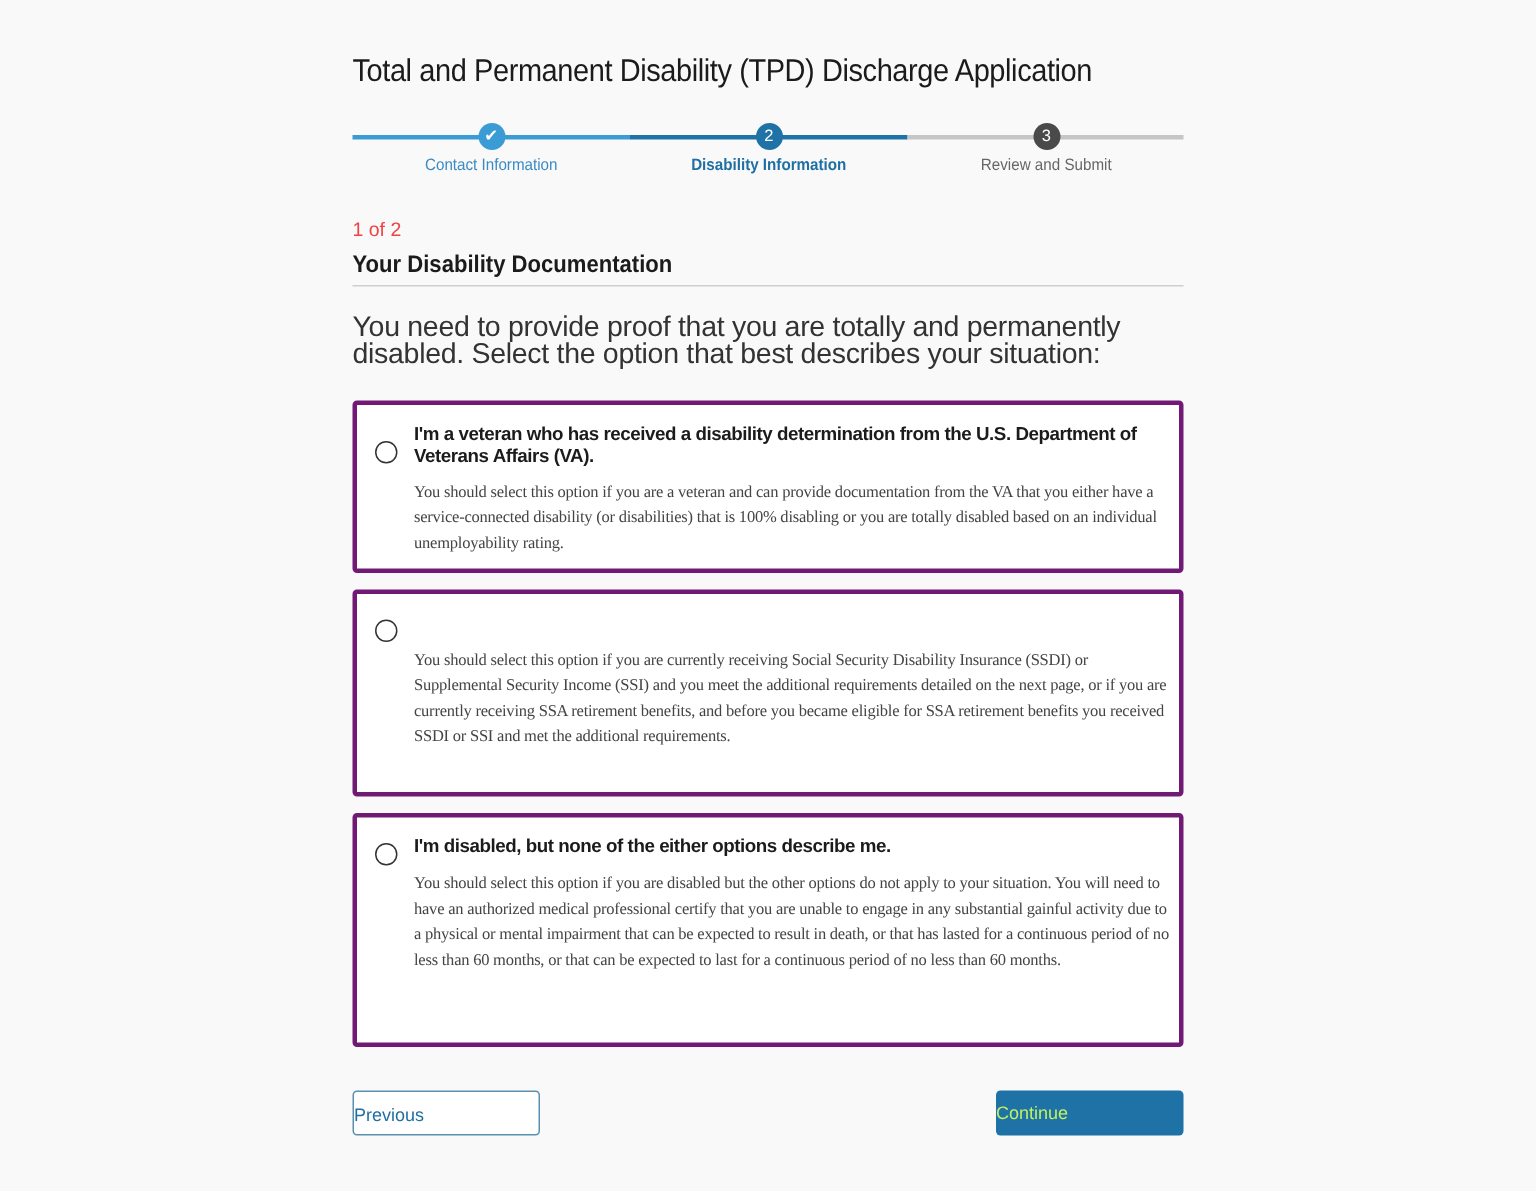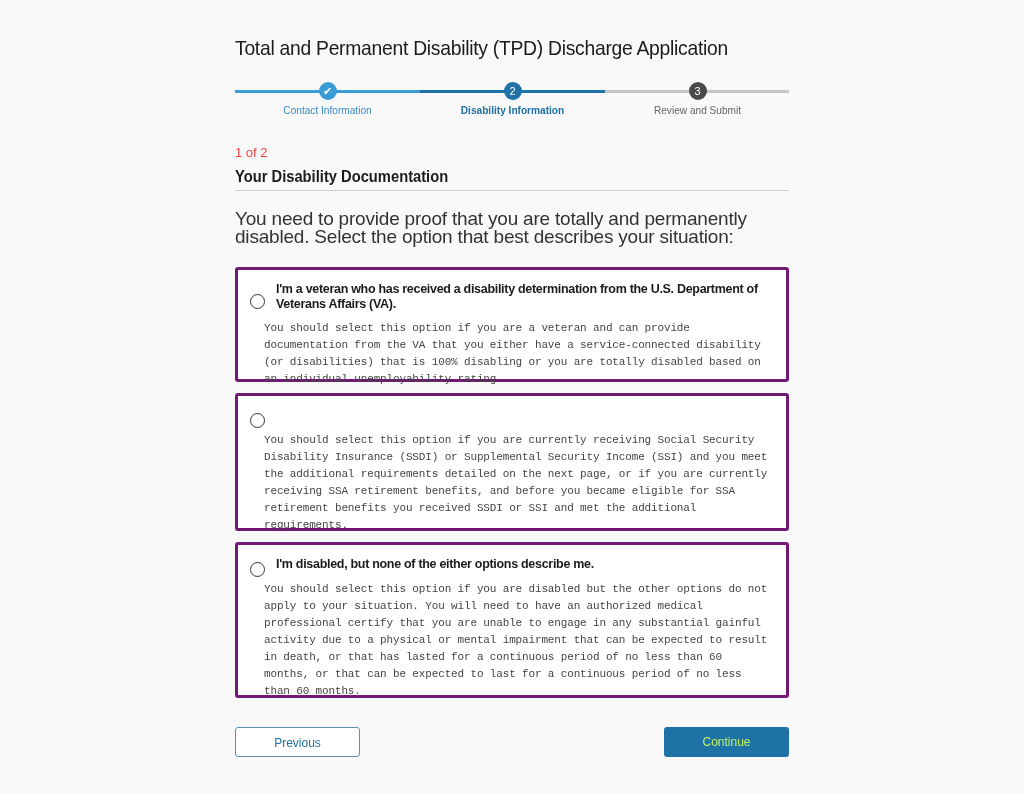--- a/index.html
+++ b/index.html
@@ -22,23 +22,23 @@
     .section-title { position: absolute; top: 168px; left: 0; font-size: 16px; font-weight: 700; color: #1b1b1b; transform: scaleX(0.92); transform-origin: left; white-space: nowrap; }
     .rule { position: absolute; top: 190px; left: 0; width: 554px; height: 1px; background: #cfcfcf; }
     .intro { position: absolute; top: 210px; left: 0; width: 560px; font-size: 19px; line-height: 18px; color: #333; letter-spacing: -0.2px; }
     .option { position: absolute; left: 0; width: 554px; background: #fff; border: 3px solid #701a75; border-radius: 3px; }
     .opt1 { top: 267px; height: 115px; }
     .opt2 { top: 393px; height: 138px; }
     .opt3 { top: 542px; height: 156px; }
     .radio { position: absolute; left: 12px; width: 15px; height: 15px; border: 1.5px solid #333; border-radius: 50%; background: #fff; }
     .opt1 .radio { top: 24px; } .opt2 .radio { top: 17px; } .opt3 .radio { top: 17px; }
     .opt-head { position: absolute; left: 38px; top: 12px; width: 500px; font-size: 12.5px; font-weight: 700; line-height: 15px; color: #1b1b1b; letter-spacing: -0.3px; }
-    .opt-desc { position: absolute; left: 26px; width: 505px; font-family: Liberation Mono, monospace; font-size: 11px; line-height: 17px; color: #444; letter-spacing: -0.15px; }
+    .opt-desc { position: absolute; left: 38px; width: 505px; font-family: Liberation Serif, serif; font-size: 11px; line-height: 17px; color: #444; letter-spacing: -0.15px; }
     .opt1 .opt-desc { top: 50px; } .opt2 .opt-desc { top: 36px; } .opt3 .opt-desc { top: 36px; }
-    .btn { position: absolute; top: 727px; width: 125px; height: 30px; border-radius: 3px; font-size: 12px; text-align: center; line-height: 30px; font-family: "Liberation Sans", sans-serif; }
+    .btn { position: absolute; top: 727px; width: 125px; height: 30px; border-radius: 3px; font-size: 12px; text-align: left; line-height: 30px; font-family: "Liberation Sans", sans-serif; }
     .btn-prev { left: 0; background: #fff; border: 1px solid #5a8fb0; color: #1f6fa3; }
     .btn-next { left: 429px; background: #1f72a6; color: #bef264; border: none; }
   </style>
 </head>
 <body>
 
 <div class="page">
   <h1 class="title">Total and Permanent Disability (TPD) Discharge Application</h1>
 
   <div class="stepper">

